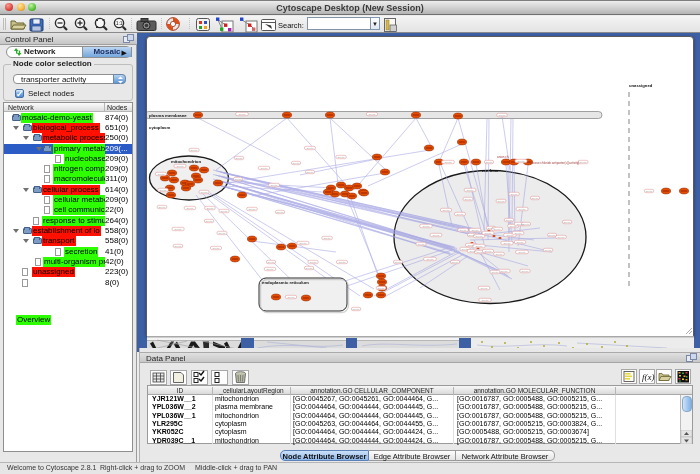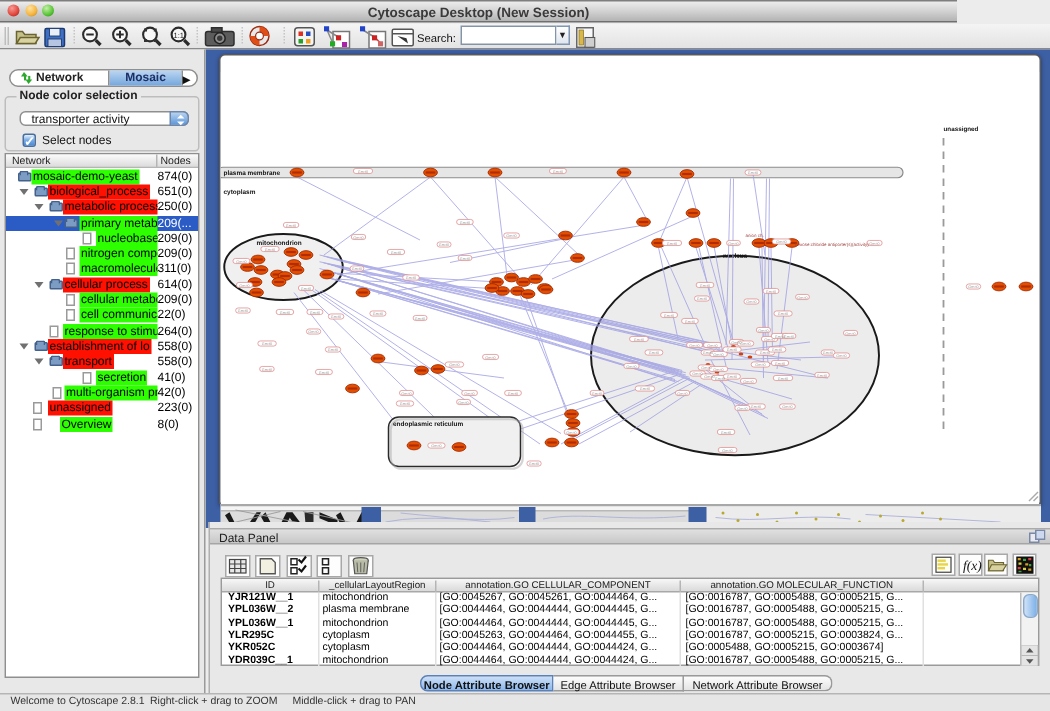--- a/index.html
+++ b/index.html
@@ -1,20 +1,20 @@
 <!DOCTYPE html>
 <html><head>
 <meta charset="utf-8">
 <style>
 * { margin:0; padding:0; box-sizing:border-box; }
 html,body { width:700px; height:474px; overflow:hidden; }
 body { font-family:"Liberation Sans", sans-serif; position:relative; background:#ececec; }
 .abs { position:absolute; }
 
-#titlebar { left:0; top:0; width:638px; height:15px;
+#titlebar { left:0; top:0; width:700px; height:15px;
   background:linear-gradient(#ededed,#cfcfcf 55%,#b3b3b3);
   border-top:1px solid #7e7e7e; border-bottom:1px solid #6f6f6f; }
 #titlebar .title { width:100%; text-align:center; font-size:9px; font-weight:bold; color:#3a3a3a; top:2px; position:absolute;}
 .light { position:absolute; top:2px; width:8px; height:8px; border-radius:50%; }
 
 #toolbar { left:0; top:16px; width:700px; height:17px; background:linear-gradient(#f4f4f4,#e3e3e3); border-bottom:1px solid #8a8a8a; }
 #searchlbl { position:absolute; left:278px; top:5px; font-size:7.5px; color:#111; }
 #searchbox { position:absolute; left:307px; top:1px; width:64px; height:13px; background:#fff; border:1px solid #8494a8; }
 #searchdrop { position:absolute; left:371px; top:1px; width:9px; height:13px; background:linear-gradient(#fff,#dfe6ef); border:1px solid #7f96b5; border-left:none; font-size:6px; color:#222; text-align:center; line-height:13px;}
 
@@ -25,21 +25,21 @@
 #iwintitle .t { width:100%; text-align:center; font-size:7.5px; font-weight:bold; color:#333; position:absolute; top:1.5px;}
 .ilight { position:absolute; top:2px; width:7px; height:7px; border-radius:50%; }
 
 #strip { left:147px; top:336px; width:547px; height:16px; background:#d8d8d8; overflow:hidden;}
 
 #cpanel { left:0; top:33px; width:137px; height:429px; background:#e8e8e8; border-right:1px solid #9a9a9a;}
 #cphead { position:absolute; left:0; top:0; width:137px; height:12px; background:linear-gradient(#e2e2e2,#c6c6c6); border-bottom:1px solid #9f9f9f; }
 #cphead span { position:absolute; left:5px; top:2px; font-size:8px; color:#222; }
 #tabrow { position:absolute; left:6px; top:13px; width:126px; height:12px; border:1px solid #8f8f8f; border-radius:6px; background:#fff; }
 #tabNetwork { position:absolute; left:0; top:0; width:61px; height:10px; font-size:8px; font-weight:bold; color:#222; }
-#tabMosaic { position:absolute; left:65px; top:0; width:50px; height:10px; background:linear-gradient(#bcd6f2,#74a7dd); font-size:8px; font-weight:bold; color:#1c2f66; text-align:center; border-left:1px solid #8f8f8f; border-right:1px solid #8f8f8f;}
+#tabMosaic { position:absolute; left:75px; top:0; width:50px; height:10px; background:linear-gradient(#bcd6f2,#74a7dd); font-size:8px; font-weight:bold; color:#1c2f66; text-align:center; border-left:1px solid #8f8f8f; border-right:1px solid #8f8f8f;}
 #tabArrow { position:absolute; right:4px; top:2px; font-size:7px; color:#111; }
 #groupbox { position:absolute; left:3px; top:31px; width:130px; height:37px; border:1px solid #bdbdbd; border-radius:3px; }
 #grouplbl { position:absolute; left:11px; top:26px; background:#e8e8e8; padding:0 2px; font-size:8px; font-weight:bold; color:#222; }
 #combo { position:absolute; left:13px; top:41px; width:113px; height:10px; background:#fff; border:1px solid #8f8f8f; border-radius:4px; }
 #combo .txt { position:absolute; left:7px; top:0px; font-size:8px; color:#111; }
 #combo .step { position:absolute; right:-1px; top:-1px; width:13px; height:10px; background:linear-gradient(#b7d3f2,#5f97d8); border:1px solid #6b87ad; border-radius:0 4px 4px 0; }
 #checkbox { position:absolute; left:15px; top:56px; width:9px; height:9px; background:linear-gradient(#e8f2fc,#7fb0e8 45%,#4a8ad8); border:1px solid #4a6f9e; border-radius:2px; color:#fff; font-size:9px; line-height:9px; text-align:center; font-weight:bold;}
 #checklbl { position:absolute; left:28px; top:56px; font-size:8px; color:#111; }
 #treebox { position:absolute; left:3px; top:69px; width:130px; height:350px; background:#fff; border:1px solid #8f8f8f; }
 #treehead { position:absolute; left:0; top:0; width:128px; height:9px; background:linear-gradient(#fbfbfb,#dcdcdc); border-bottom:1px solid #b5b5b5; font-size:7px; color:#222;}
@@ -614,20 +614,27 @@
         <circle cx="426" cy="12" r="1"></circle>
         <circle cx="440" cy="8" r="1"></circle>
         <circle cx="455" cy="11" r="1"></circle>
         <circle cx="468" cy="6" r="1"></circle>
         <circle cx="480" cy="10" r="1"></circle>
     </g>
   </svg>
 </div>
 
 <div class="abs" id="cpanel">
+  <div id="cphead">
+      <span>Control Panel</span>
+      <svg width="11" height="10" style="position:absolute;right:3px;top:1px;">
+        <rect x="0.5" y="2.5" width="6" height="6" fill="#e8eaf0" stroke="#7a88a8"></rect>
+        <rect x="4.5" y="0.5" width="6" height="6" fill="#cdd8ee" stroke="#7a88a8"></rect>
+      </svg>
+    </div>
   <div id="tabrow">
     <div id="tabNetwork">
         <svg width="10" height="10" style="position:absolute;left:6px;top:0;">
           <path d="M3 1 L5.5 4 L1 4 Z" fill="#2ca82c"></path>
           <path d="M6 9 L8.5 6 L4 6 Z" fill="#2ca82c"></path>
           <rect x="3" y="3.6" width="1.4" height="3" fill="#2ca82c"></rect>
           <rect x="5.8" y="3.6" width="1.4" height="3" fill="#2ca82c"></rect>
         </svg>
         <span style="position:absolute;left:17px;top:0;">Network</span>
       </div>
@@ -735,21 +742,21 @@
           <span class="lbl grn" style="left:39px;max-width:62px;">multi-organism pro</span>
           <span class="cnt" style="">42(0)</span>
         </div>
 <div class="trow" style="top:164.3px;">
           <span class="file" style="left:18px;"></span>
           <span class="lbl red" style="left:28px;max-width:73px;">unassigned</span>
           <span class="cnt" style="">223(0)</span>
         </div>
 <div class="trow" style="top:174.6px;">
           <span class="file" style="left:18px;"></span>
-          <span class="lbl grn" style="left:36px;max-width:73px;">Overview</span>
+          <span class="lbl grn" style="left:12px;max-width:73px;margin-top:37px;">Overview</span>
           <span class="cnt" style="">8(0)</span>
         </div>
 </div>
   </div>
 </div>
 
 <div class="abs" id="dpanel">
   <div id="dphead">
       <span>Data Panel</span>
       <svg width="11" height="10" style="position:absolute;right:4px;top:0px;">

